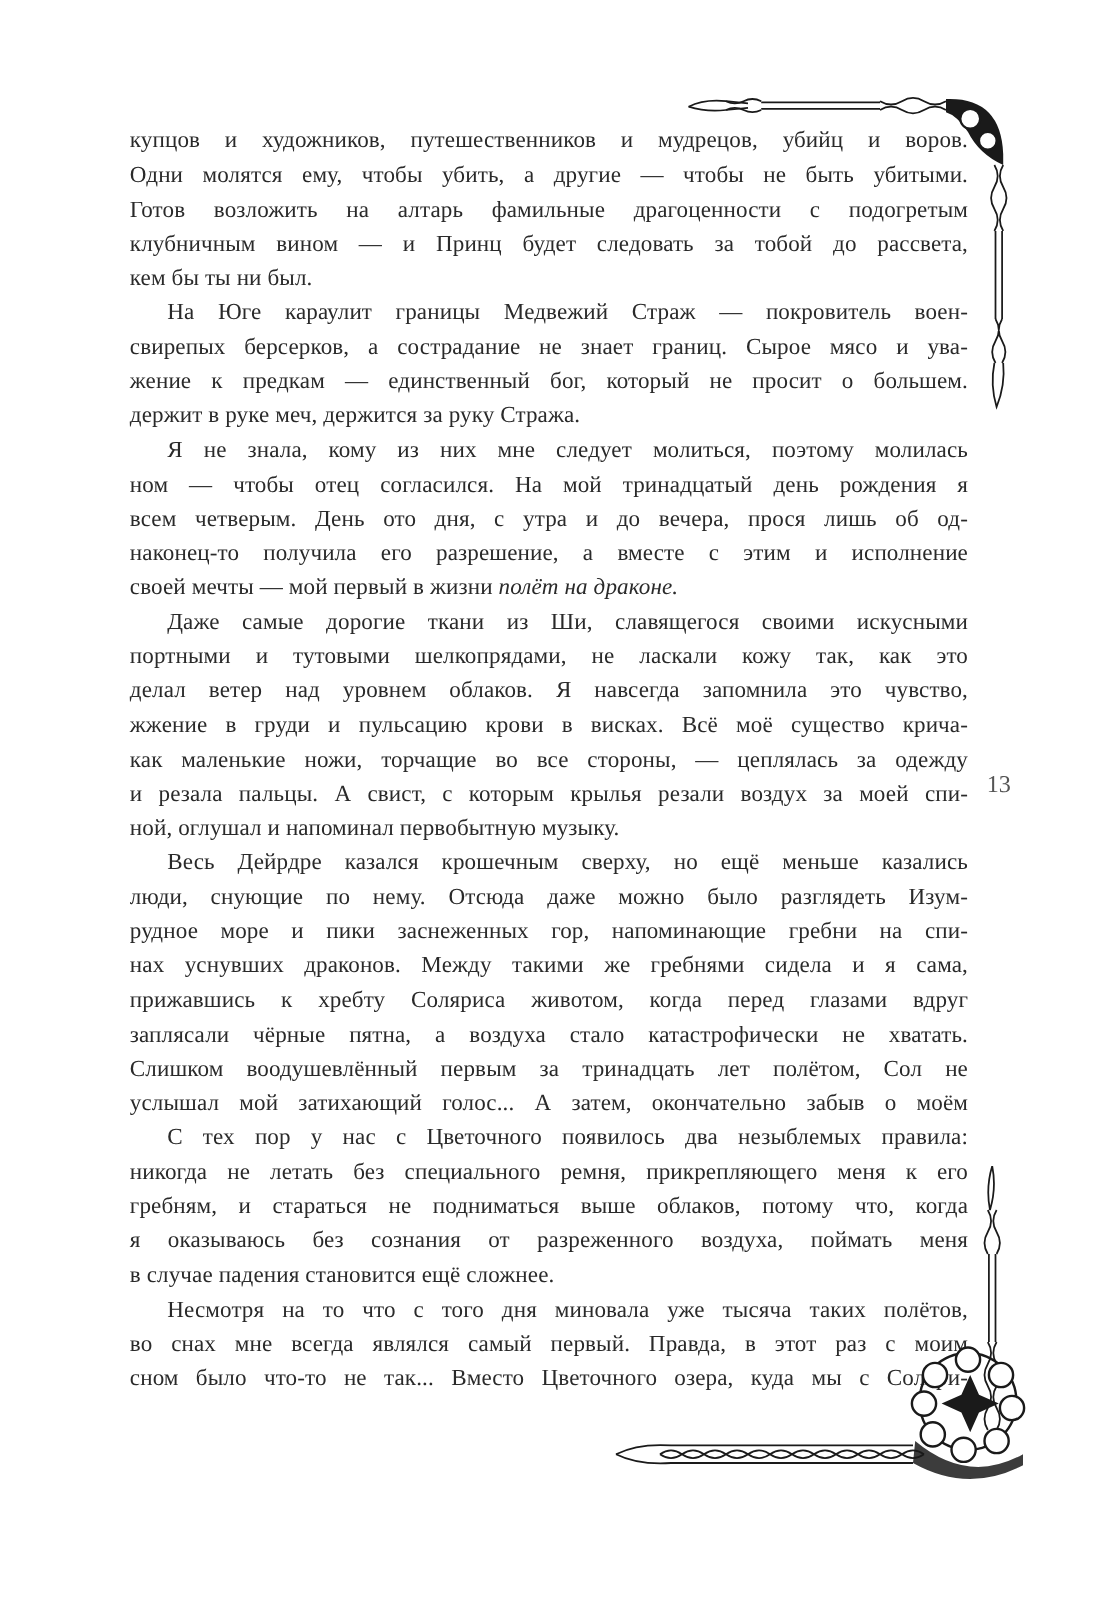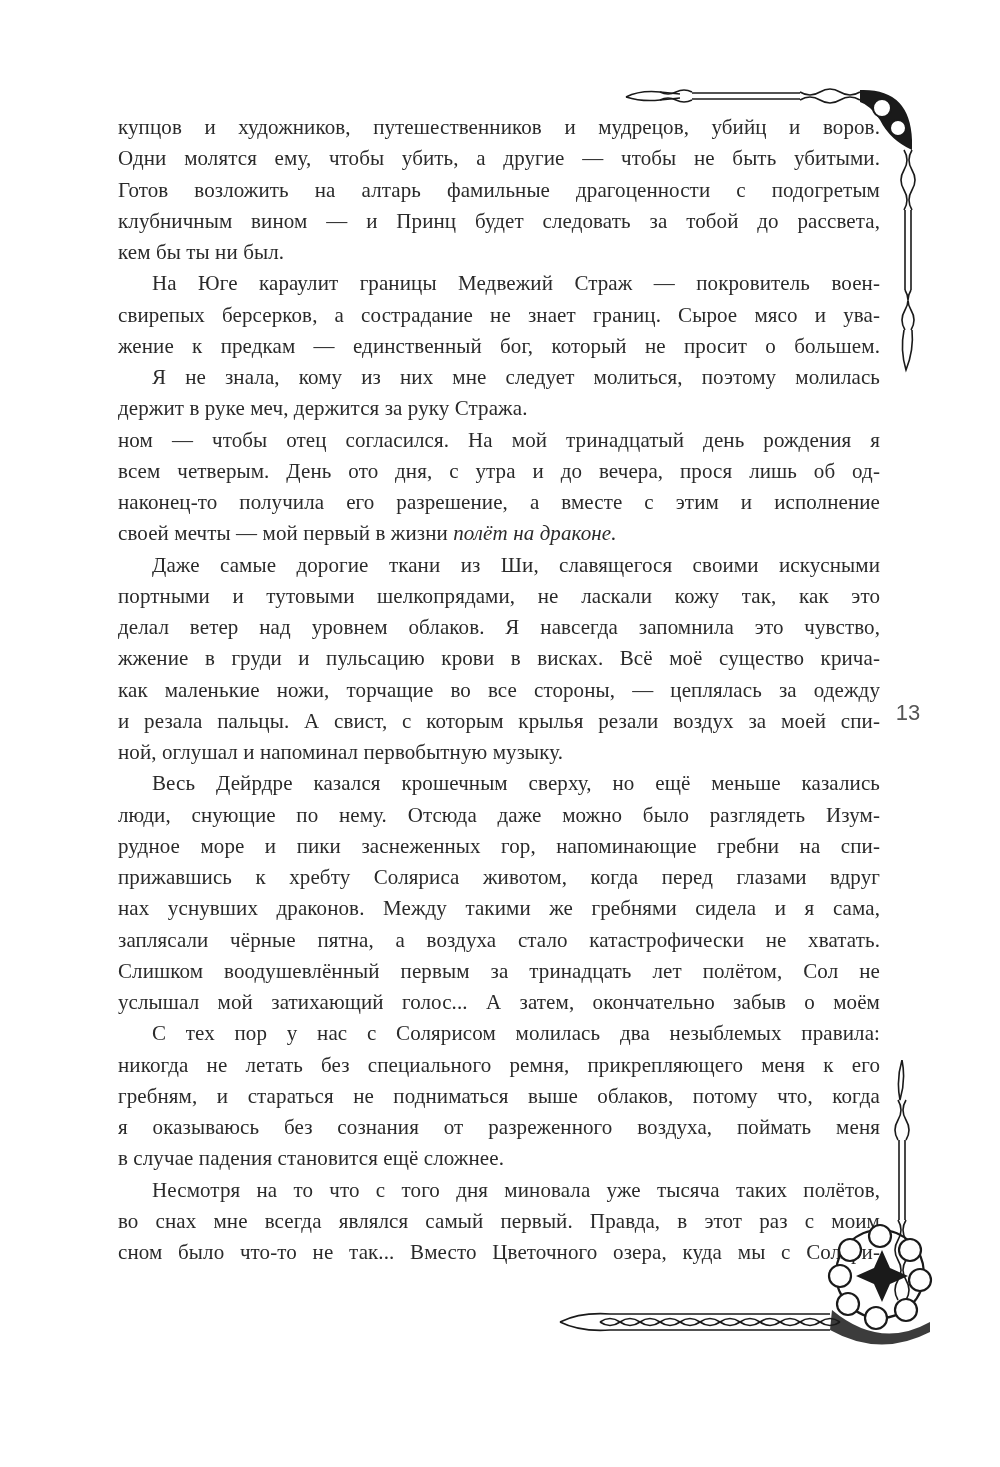--- a/index.html
+++ b/index.html
@@ -9,21 +9,21 @@
     position: absolute; left: 118px; top: 112px; width: 762px;
     font-family: Liberation Serif, serif; font-size: 21px; line-height: 31.25px;
     color: #2a2a2a; letter-spacing: 0.1px;
   }
   .line { display: block; white-space: nowrap; text-align: justify; text-align-last: justify; height: 31.25px; }
   .line.last { text-align-last: left; }
   .line.indent { padding-left: 34px; }
   .ital { font-style: italic; }
   .page-number {
     position: absolute; left: 888px; top: 700px; width: 40px; text-align: center;
-    font-family: Liberation Sans, sans-serif; font-size: 22px; color: #555;
+    font-family: Liberation Serif, serif; font-size: 22px; color: #555;
   }
   .orn { position: absolute; }
 </style>
 </head>
 <body>
 
 <div class="page">
 
   <svg class="orn" style="left:620px; top:80px;" width="300" height="300" viewBox="0 0 300 300">
     <g fill="none" stroke="#1a1a1a" stroke-width="1.6">
@@ -51,42 +51,42 @@
 
   <div class="text-block" id="text-block">
       <span class="line"><span>купцов и художников, путешественников и мудрецов, убийц и воров.</span></span>
       <span class="line"><span>Одни молятся ему, чтобы убить, а другие — чтобы не быть убитыми.</span></span>
       <span class="line"><span>Готов возложить на алтарь фамильные драгоценности с подогретым</span></span>
       <span class="line"><span>клубничным вином — и Принц будет следовать за тобой до рассвета,</span></span>
       <span class="line last"><span>кем бы ты ни был.</span></span>
       <span class="line indent"><span>На Юге караулит границы Медвежий Страж — покровитель воен-</span></span>
       <span class="line"><span>свирепых берсерков, а сострадание не знает границ. Сырое мясо и ува-</span></span>
       <span class="line"><span>жение к предкам — единственный бог, который не просит о большем.</span></span>
+      <span class="line last"><span>держит в руке меч, держится за руку Стража.</span></span>
       <span class="line indent"><span>Я не знала, кому из них мне следует молиться, поэтому молилась</span></span>
-      <span class="line last"><span>держит в руке меч, держится за руку Стража.</span></span>
       <span class="line"><span>ном — чтобы отец согласился. На мой тринадцатый день рождения я</span></span>
       <span class="line"><span>всем четверым. День ото дня, с утра и до вечера, прося лишь об од-</span></span>
       <span class="line"><span>наконец-то получила его разрешение, а вместе с этим и исполнение</span></span>
       <span class="line last"><span>своей мечты — мой первый в жизни </span><span class="ital">полёт на драконе.</span></span>
       <span class="line indent"><span>Даже самые дорогие ткани из Ши, славящегося своими искусными</span></span>
       <span class="line"><span>портными и тутовыми шелкопрядами, не ласкали кожу так, как это</span></span>
       <span class="line"><span>делал ветер над уровнем облаков. Я навсегда запомнила это чувство,</span></span>
       <span class="line"><span>жжение в груди и пульсацию крови в висках. Всё моё существо крича-</span></span>
       <span class="line"><span>как маленькие ножи, торчащие во все стороны, — цеплялась за одежду</span></span>
       <span class="line"><span>и резала пальцы. А свист, с которым крылья резали воздух за моей спи-</span></span>
       <span class="line last"><span>ной, оглушал и напоминал первобытную музыку.</span></span>
       <span class="line indent"><span>Весь Дейрдре казался крошечным сверху, но ещё меньше казались</span></span>
       <span class="line"><span>люди, снующие по нему. Отсюда даже можно было разглядеть Изум-</span></span>
       <span class="line"><span>рудное море и пики заснеженных гор, напоминающие гребни на спи-</span></span>
+      <span class="line"><span>нах уснувших драконов. Между такими же гребнями сидела и я сама,</span></span>
       <span class="line"><span>прижавшись к хребту Соляриса животом, когда перед глазами вдруг</span></span>
-      <span class="line"><span>нах уснувших драконов. Между такими же гребнями сидела и я сама,</span></span>
       <span class="line"><span>заплясали чёрные пятна, а воздуха стало катастрофически не хватать.</span></span>
       <span class="line"><span>Слишком воодушевлённый первым за тринадцать лет полётом, Сол не</span></span>
       <span class="line"><span>услышал мой затихающий голос... А затем, окончательно забыв о моём</span></span>
-      <span class="line indent"><span>С тех пор у нас с Солярисом молилась два незыблемых правила:</span></span>
+      <span class="line indent"><span>С тех пор у нас с Цветочного появилось два незыблемых правила:</span></span>
       <span class="line"><span>никогда не летать без специального ремня, прикрепляющего меня к его</span></span>
       <span class="line"><span>гребням, и стараться не подниматься выше облаков, потому что, когда</span></span>
       <span class="line"><span>я оказываюсь без сознания от разреженного воздуха, поймать меня</span></span>
       <span class="line last"><span>в случае падения становится ещё сложнее.</span></span>
       <span class="line indent"><span>Несмотря на то что с того дня миновала уже тысяча таких полётов,</span></span>
       <span class="line"><span>во снах мне всегда являлся самый первый. Правда, в этот раз с моим</span></span>
       <span class="line"><span>сном было что-то не так... Вместо Цветочного озера, куда мы с Соляри-</span></span>
     </div>
 
   <div class="page-number">13</div>

